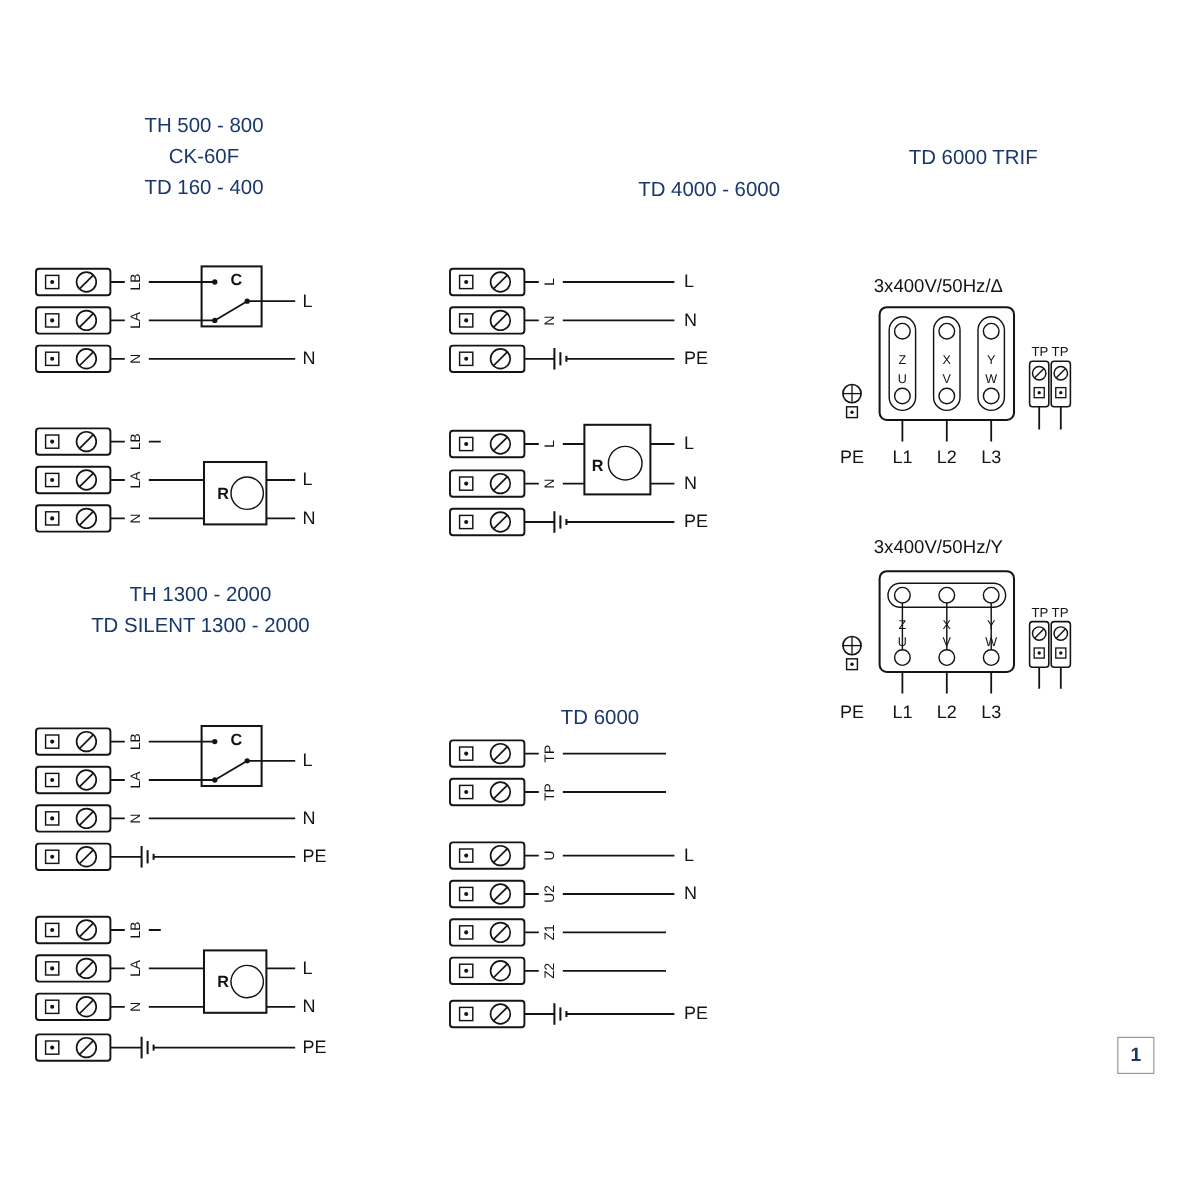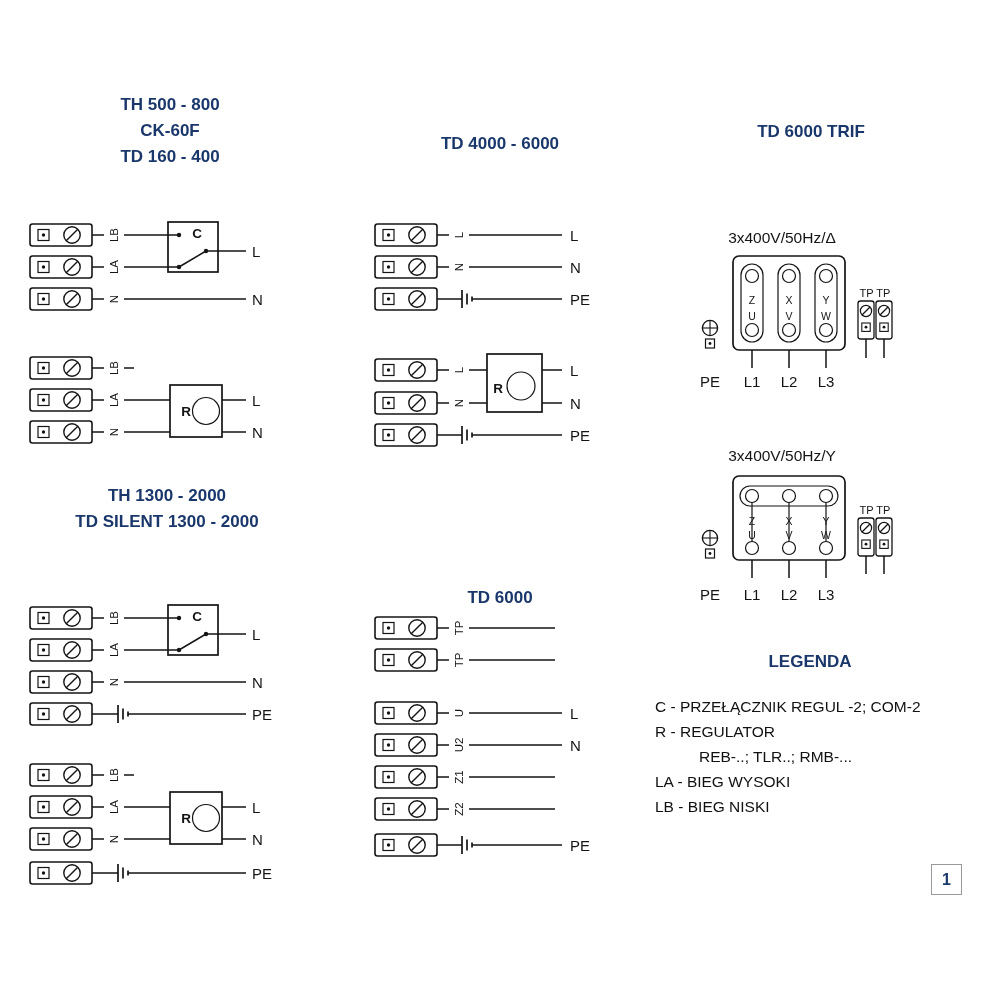--- a/index.html
+++ b/index.html
@@ -1,20 +1,20 @@
 <!DOCTYPE html>
 <html><head>
 <meta charset="utf-8">
 <style>
   * { margin:0; padding:0; box-sizing:border-box; }
   html,body { background:#ffffff; }
   body { width:1000px; height:1000px; position:relative; font-family:"Liberation Sans", sans-serif; }
   .canvas { position:absolute; left:0; top:0; width:1000px; height:1000px; background:#fff; overflow:hidden; }
 
-  .title-block { position:absolute; text-align:center; color:#1a376b; font-weight:bold; font-size:17px; line-height:26px; }
+  .title-block { position:absolute; text-align:center; color:#1a376b; font-weight:normal; font-size:17px; line-height:26px; }
 
   svg.diagram-layer { position:absolute; left:0; top:0; }
   svg text { fill:#141414; font-family:"Liberation Sans", sans-serif; }
   .wire  { stroke:#141414; stroke-width:1.5; fill:none; }
   .box   { stroke:#141414; stroke-width:1.7; fill:none; }
   .thin  { stroke:#141414; stroke-width:1.2; fill:none; }
   .dot   { fill:#141414; stroke:none; }
   text.dlabel { font-size:15px; }
   text.rot    { font-size:11.5px; }
   text.dev    { font-size:13.5px; font-weight:bold; }
@@ -38,21 +38,21 @@
 <body>
 
 <div class="canvas">
 
   <div class="title-block" style="left:20px; top:92px; width:300px;">
     <div>TH 500 - 800</div>
     <div>CK-60F</div>
     <div>TD 160 - 400</div>
   </div>
 
-  <div class="title-block" style="left:350px; top:131px; width:300px;">
+  <div class="title-block" style="left:350px; top:145px; width:300px;text-align:right;">
     <div>TD 4000 - 6000</div>
   </div>
 
   <div class="title-block" style="left:661px; top:119px; width:300px;">
     <div>TD 6000 TRIF</div>
   </div>
 
   <div class="title-block" style="left:17px; top:483px; width:300px;">
     <div>TH 1300 - 2000</div>
     <div>TD SILENT 1300 - 2000</div>
@@ -265,26 +265,18 @@
       <text class="phase mid amid" x="710" y="594">PE</text>
       <text class="phase mid amid" x="752" y="594">L1</text>
       <text class="phase mid amid" x="789" y="594">L2</text>
       <text class="phase mid amid" x="826" y="594">L3</text>
       <text class="tp amid" x="875" y="514">TP TP</text>
       <use href="#term-v" x="866" y="537"></use>
       <use href="#term-v" x="884" y="537"></use>
     </g>
   </svg>
 
-  <div class="legend">
-    <div class="legend-title">LEGENDA</div>
-    <div class="legend-item">C - PRZEŁĄCZNIK REGUL -2; COM-2</div>
-    <div class="legend-item">R - REGULATOR</div>
-    <div class="legend-item indent">REB-..; TLR..; RMB-...</div>
-    <div class="legend-item">LA - BIEG WYSOKI</div>
-    <div class="legend-item">LB - BIEG NISKI</div>
-  </div>
 
   <div class="page-box">
     <span>1</span>
   </div>
 
 </div>
 
 </body></html>

